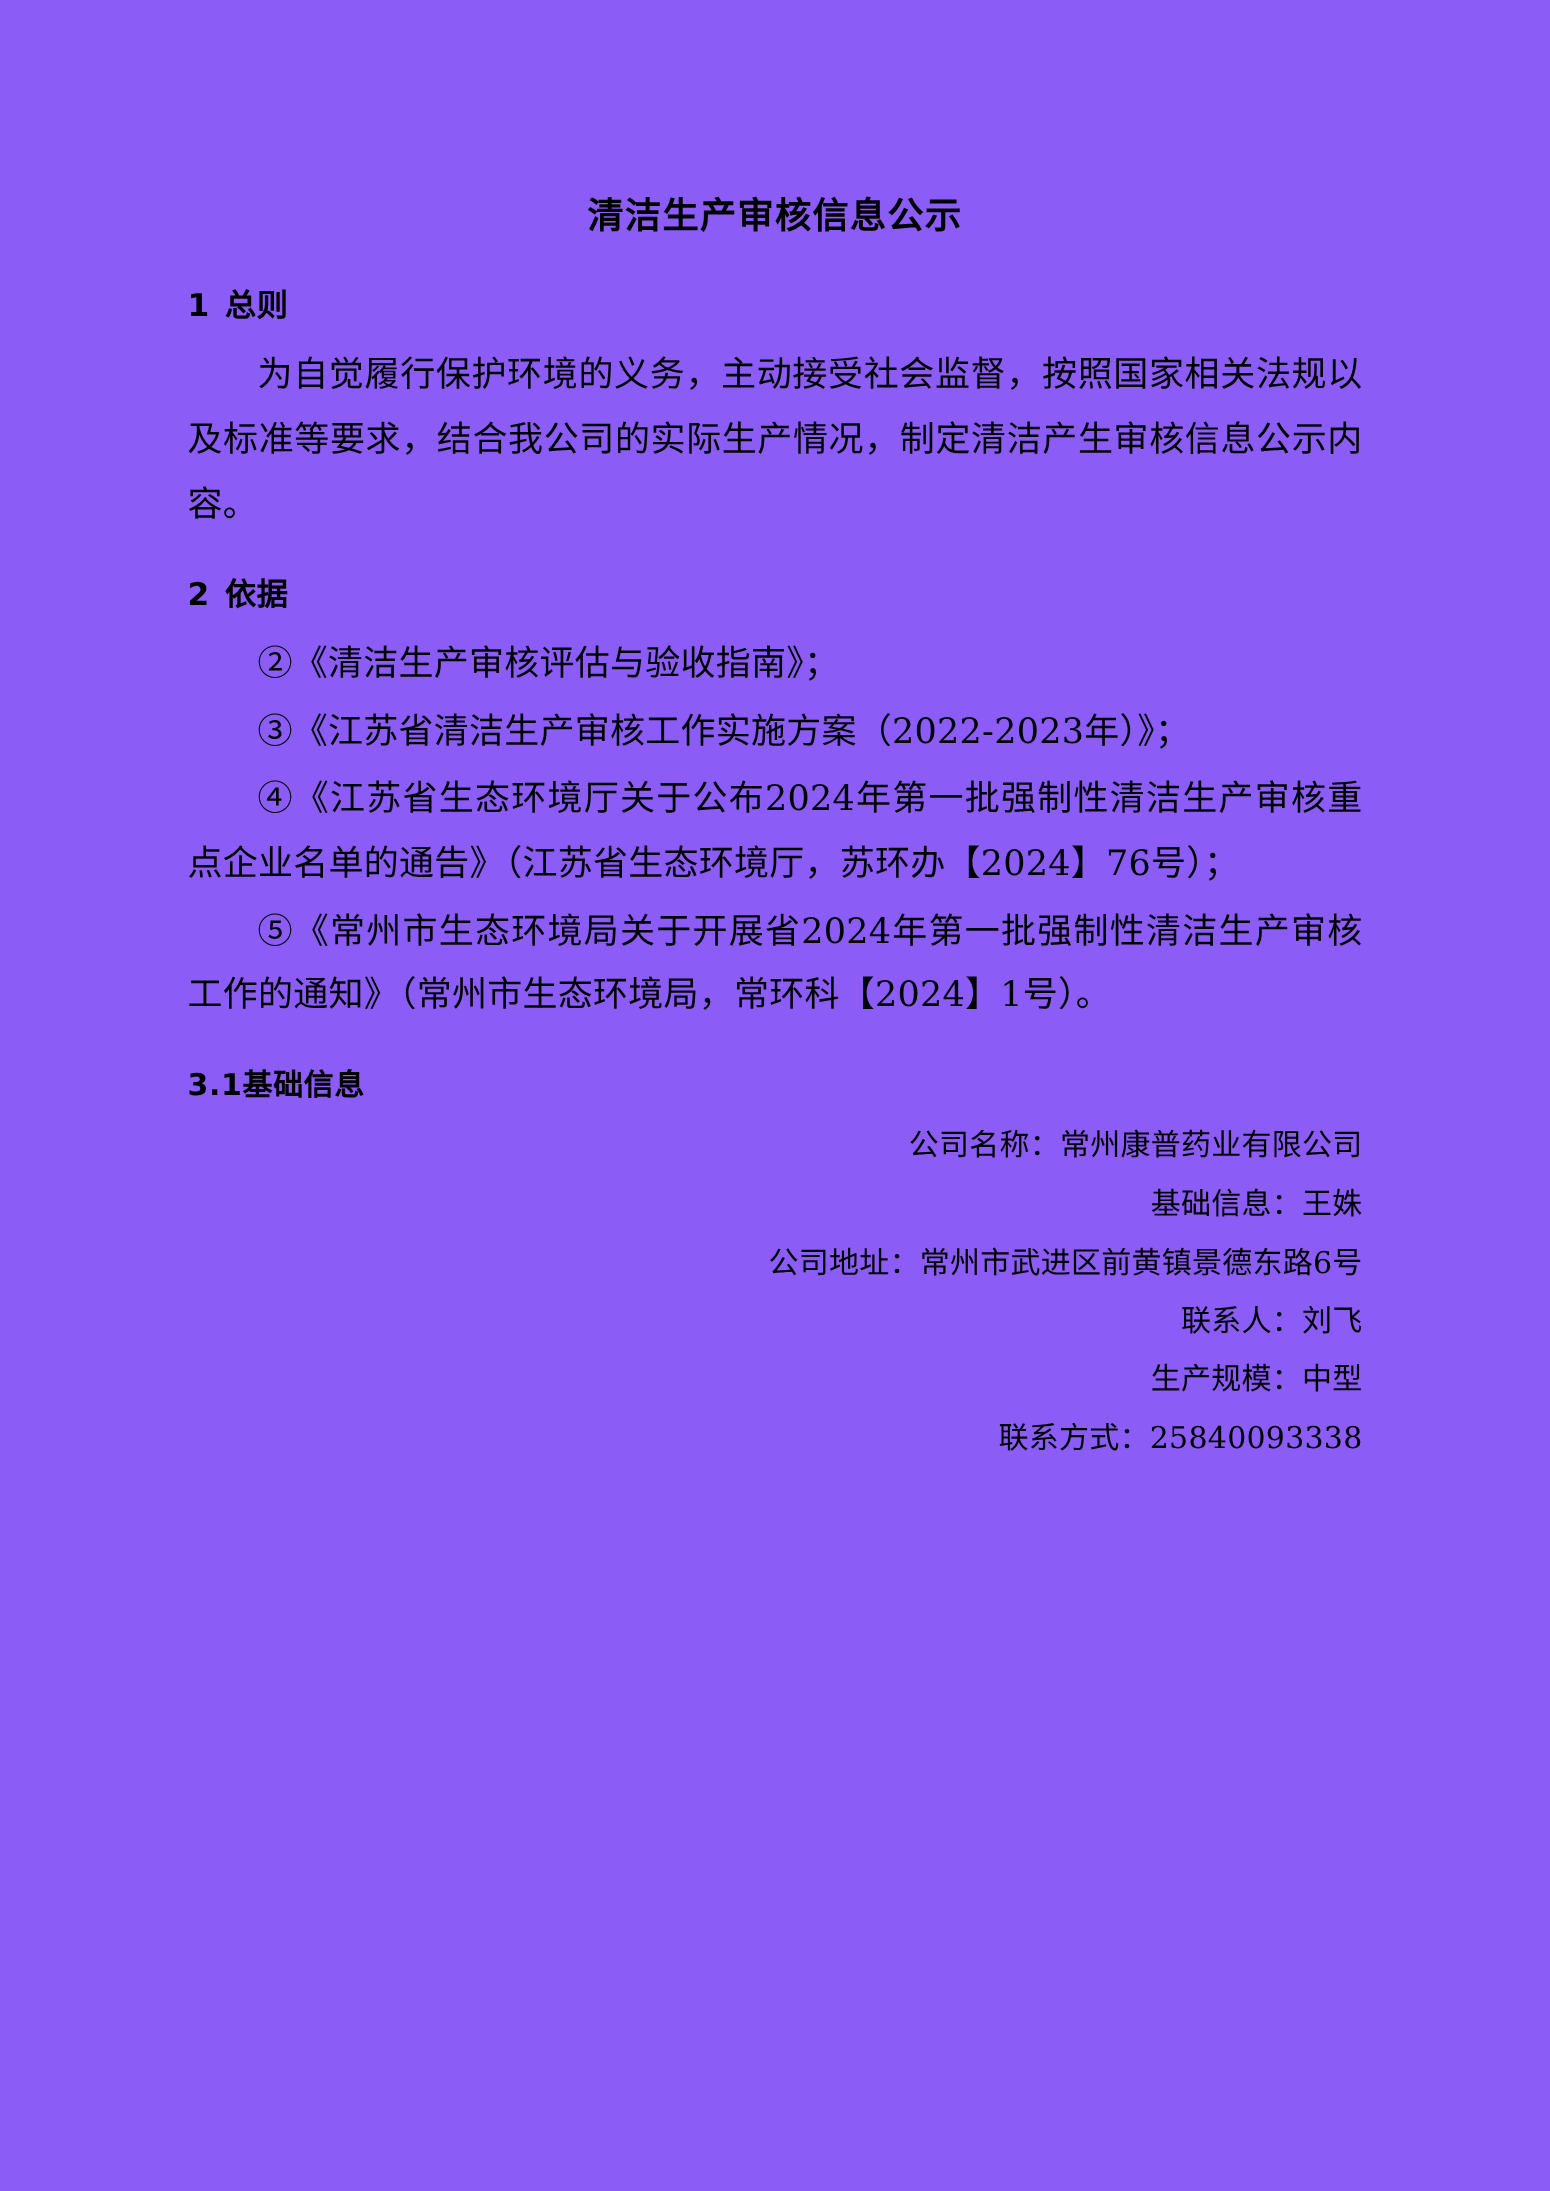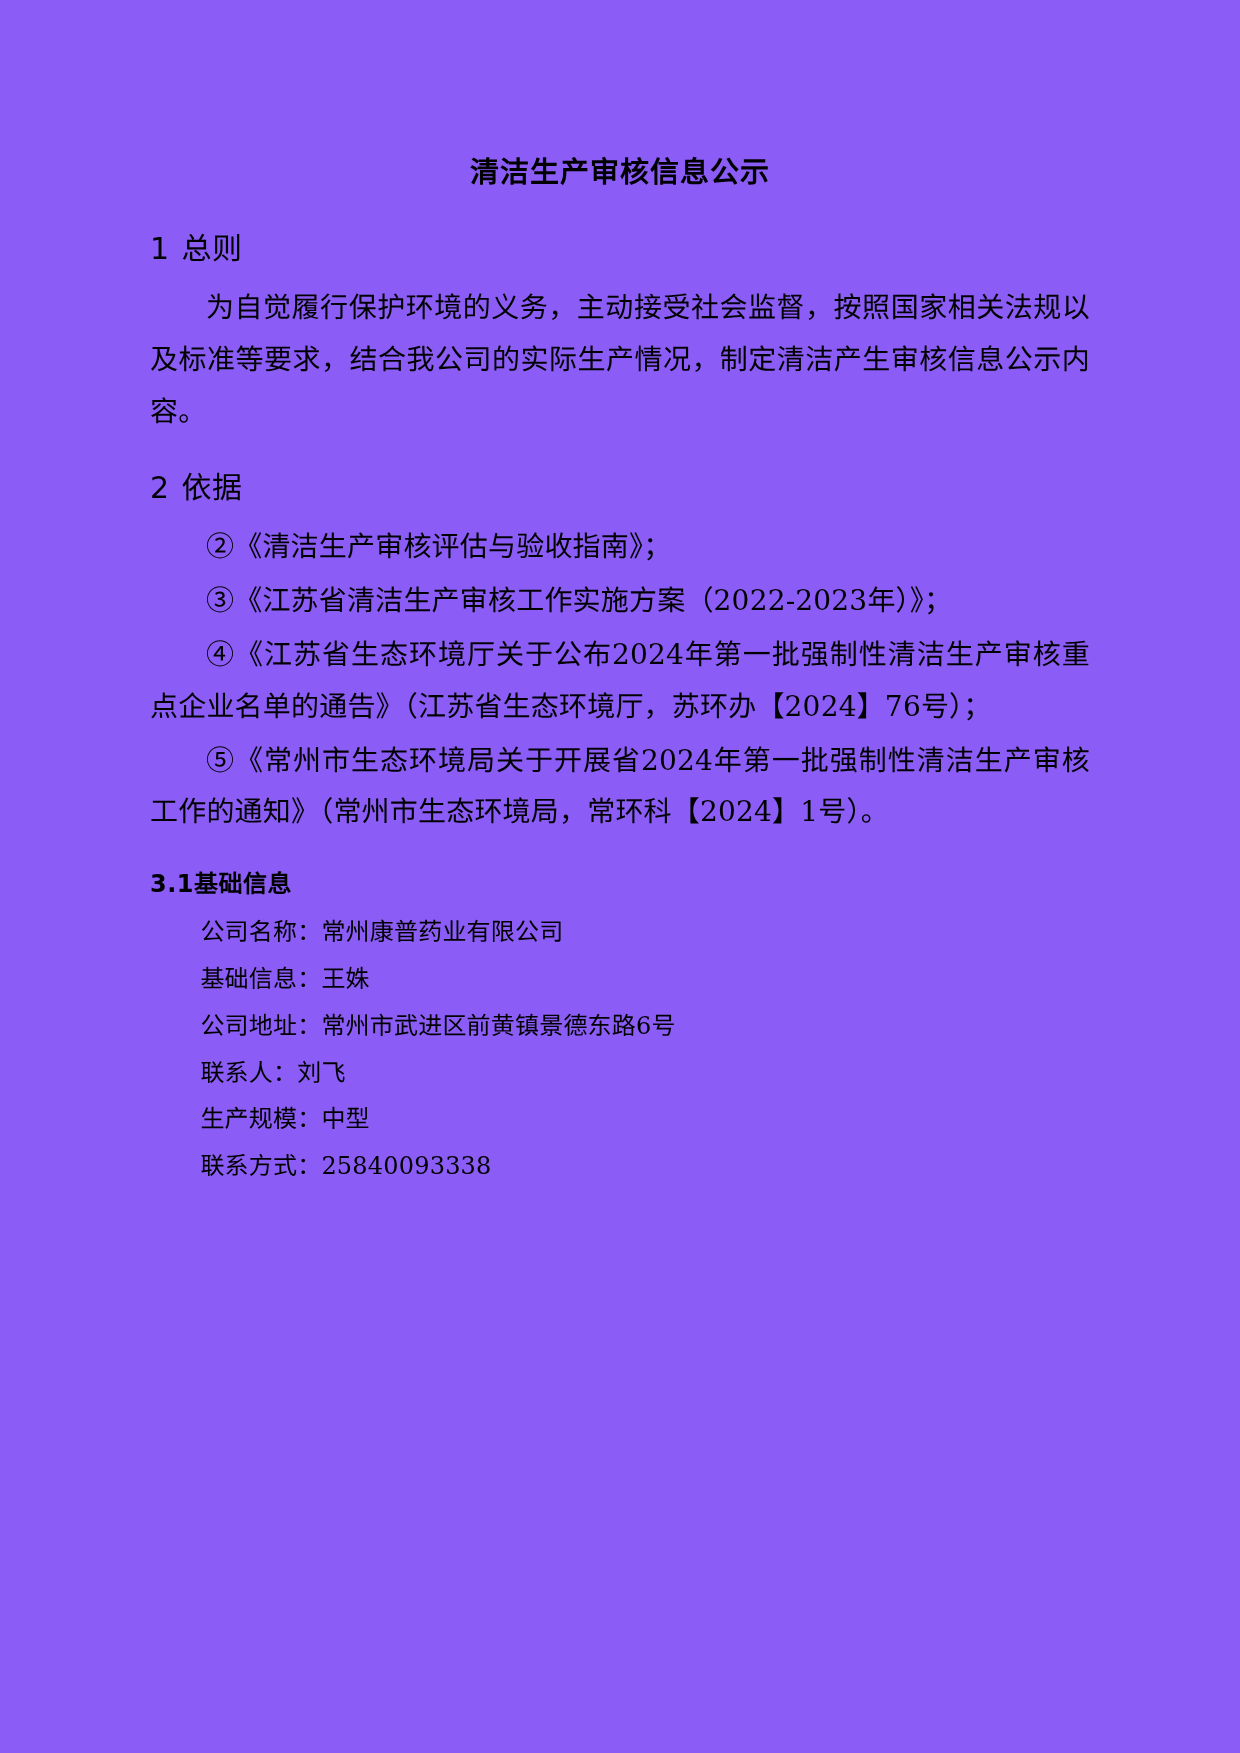--- a/index.html
+++ b/index.html
@@ -21,22 +21,22 @@
   .doc-title {
     text-align: center;
     font-family: "DejaVu Sans", "Liberation Sans", sans-serif;
     font-weight: bold;
     font-size: 29px;
     letter-spacing: 1px;
     margin: 30px 0 34px 0;
   }
   .h1 {
     font-family: "DejaVu Sans", "Liberation Sans", sans-serif;
-    font-weight: normal;
-    font-size: 30px;
+    font-weight: bold;
+    font-size: 25px;
     margin: 26px 0 14px 0;
     letter-spacing: 0.5px;
   }
   .h1 .num {
     margin-right: 12px;
   }
   .h2 {
     font-family: "DejaVu Sans", "Liberation Sans", sans-serif;
     font-weight: bold;
     font-size: 24px;
@@ -50,20 +50,21 @@
     line-height: 1.85;
     text-indent: 2em;
     margin: 0 0 2px 0;
     text-align: justify;
     letter-spacing: 0.2px;
   }
   .info-list {
     list-style: none;
     margin: 4px 0 0 0;
     padding: 0;
+    text-align: right;
   }
   .info-list li {
     font-size: 24px;
     line-height: 1.95;
     padding-left: 2.1em;
     letter-spacing: 0.2px;
   }
   .info-list li .label {
     white-space: nowrap;
   }

